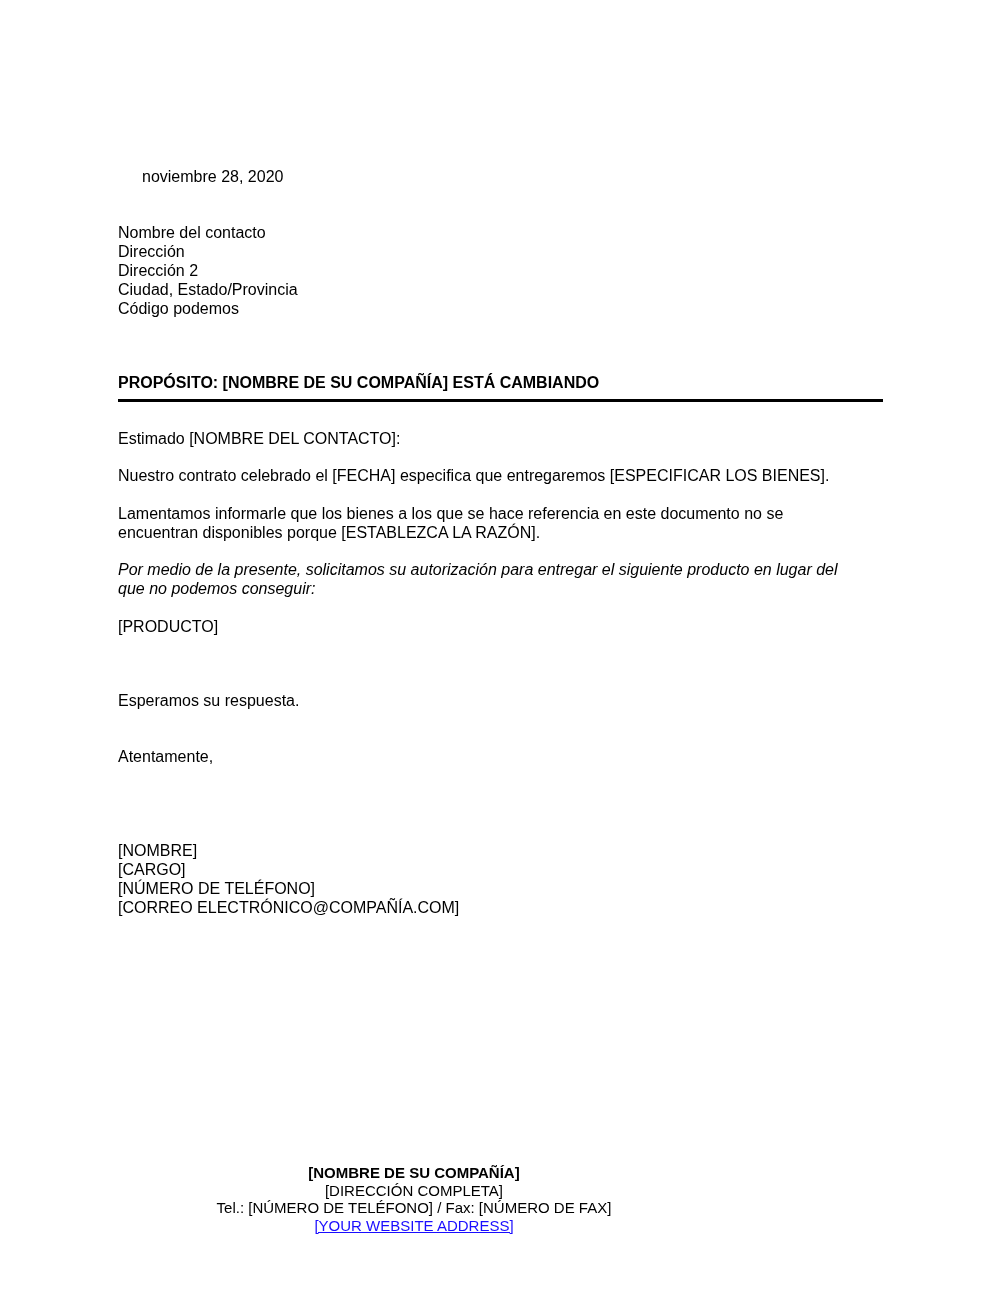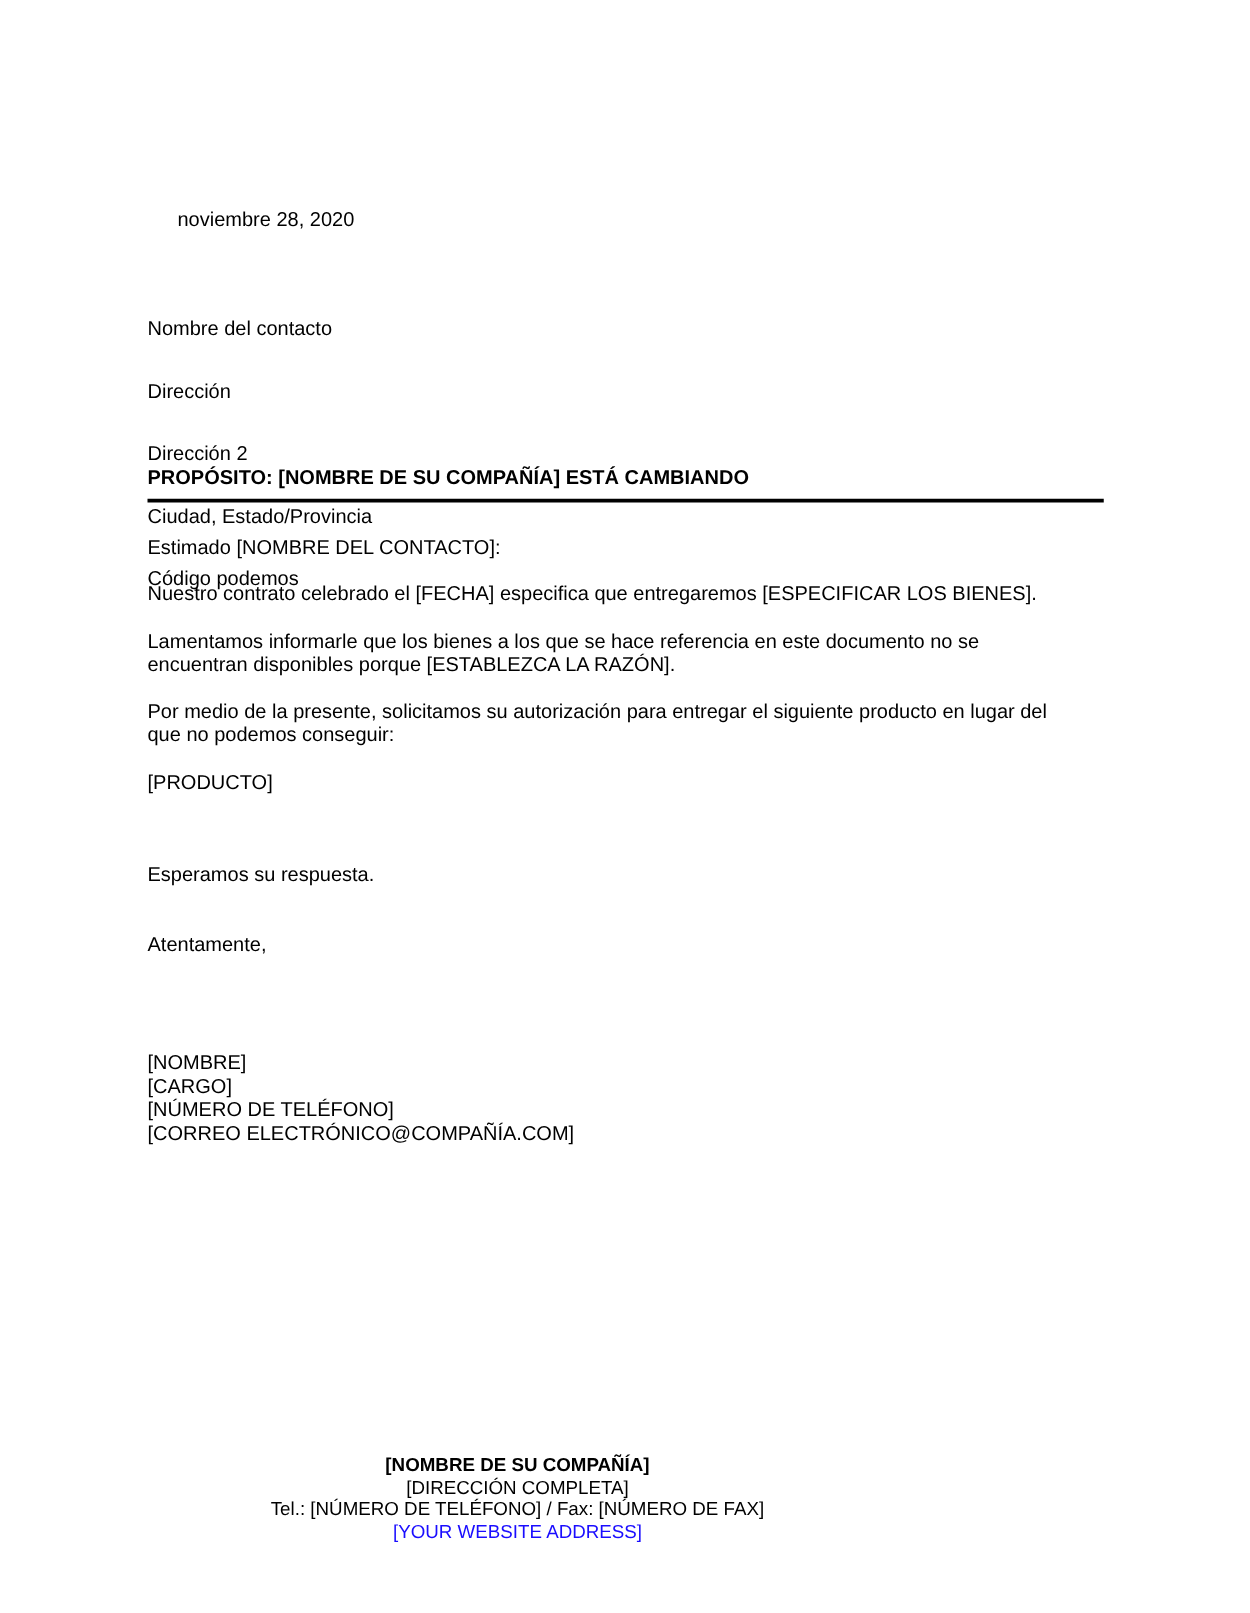--- a/index.html
+++ b/index.html
@@ -18,59 +18,60 @@
     }
     .page {
       position: absolute;
       left: 0; top: 0;
       width: 1000px; height: 1290px;
     }
     .abs { position: absolute; left: 118px; }
     .line { line-height: 19px; white-space: nowrap; margin-left: 24px; }
     .date { top: 167px; }
     .address { top: 223px; }
-    .address div { line-height: 19px; margin-top: 31px; }
+    .address div { line-height: 19px; }
     .subject {
       top: 373px;
       font-weight: bold;
       font-size: 16px;
       line-height: 19px;
       white-space: nowrap;
     }
     .rule {
       position: absolute;
       left: 118px;
       top: 399px;
       width: 765px;
       height: 3px;
       background: #000000;
     }
     .para { line-height: 19px; white-space: nowrap; }
     .p-salutation { top: 429px; }
     .p1 { top: 466px; }
     .p2 { top: 504px; }
-    .p3 { top: 560px; }
+    .p3 { top: 560px; font-style: italic; }
     .p4 { top: 617px; }
     .p5 { top: 654px; }
     .p6 { top: 691px; }
     .closing { top: 747px; }
     .signature { top: 841px; }
     .signature div { line-height: 19px; white-space: nowrap; }
     .footer {
       position: absolute;
       left: 0;
       top: 1164px;
       width: 828px;
       text-align: center;
       font-size: 15px;
     }
     .footer div { line-height: 17.5px; white-space: nowrap; }
     .footer .company { font-weight: bold; }
     .footer a {
       color: #1a0dff;
+      text-decoration: underline;
       text-align: center;
     }
   </style>
 </head>
 <body>
 
 <div class="page">
 
   <div class="abs line date">noviembre 28, 2020</div>
 

